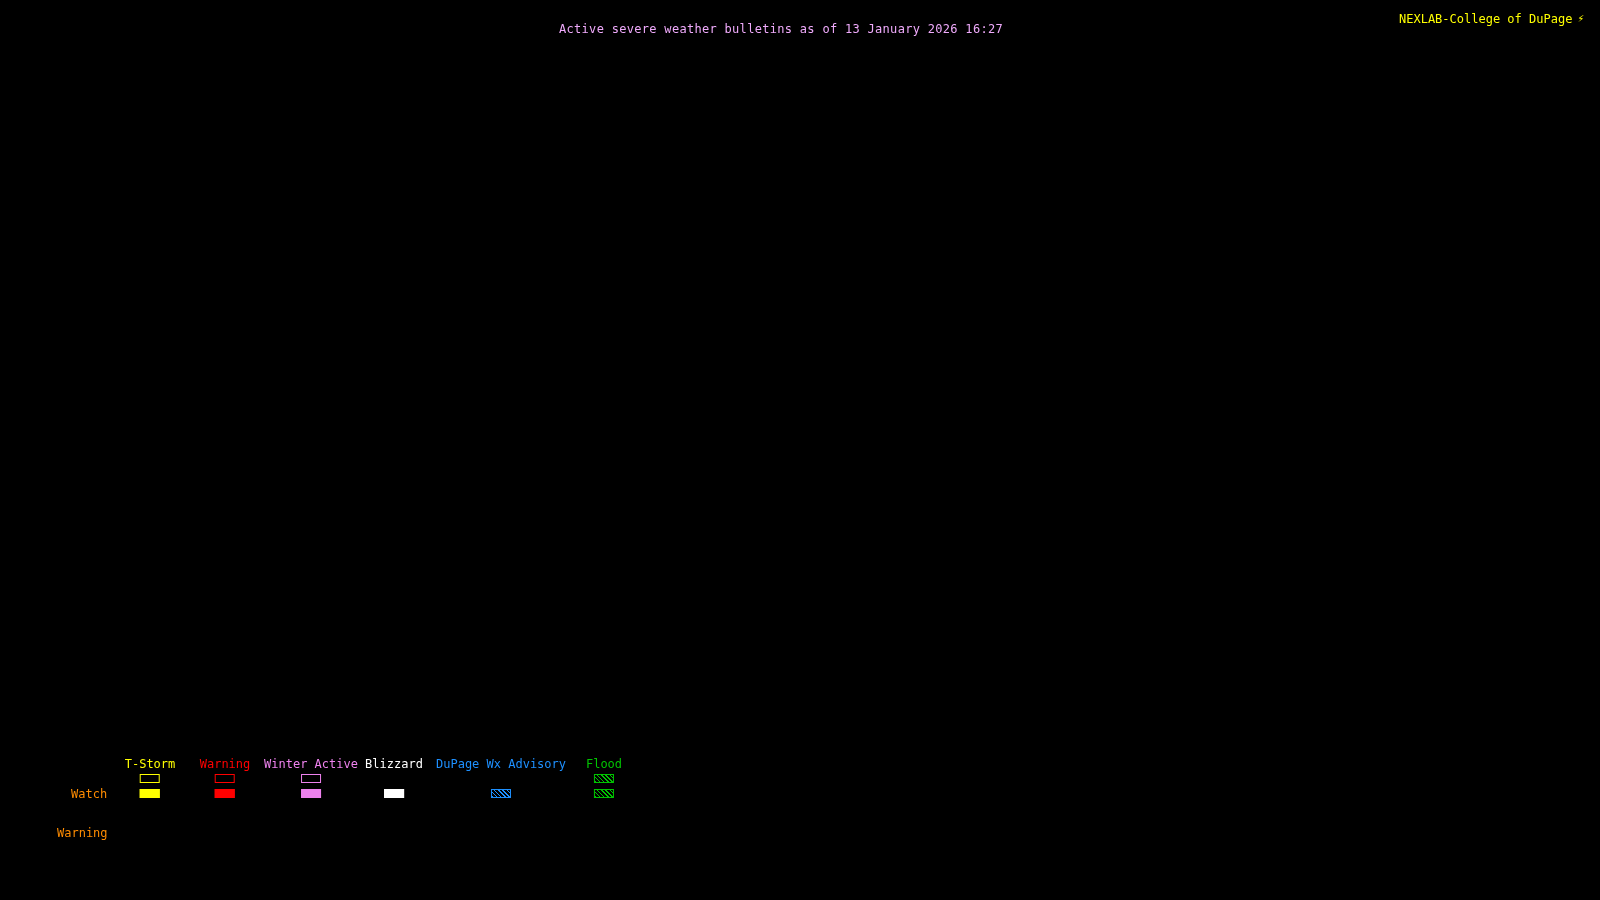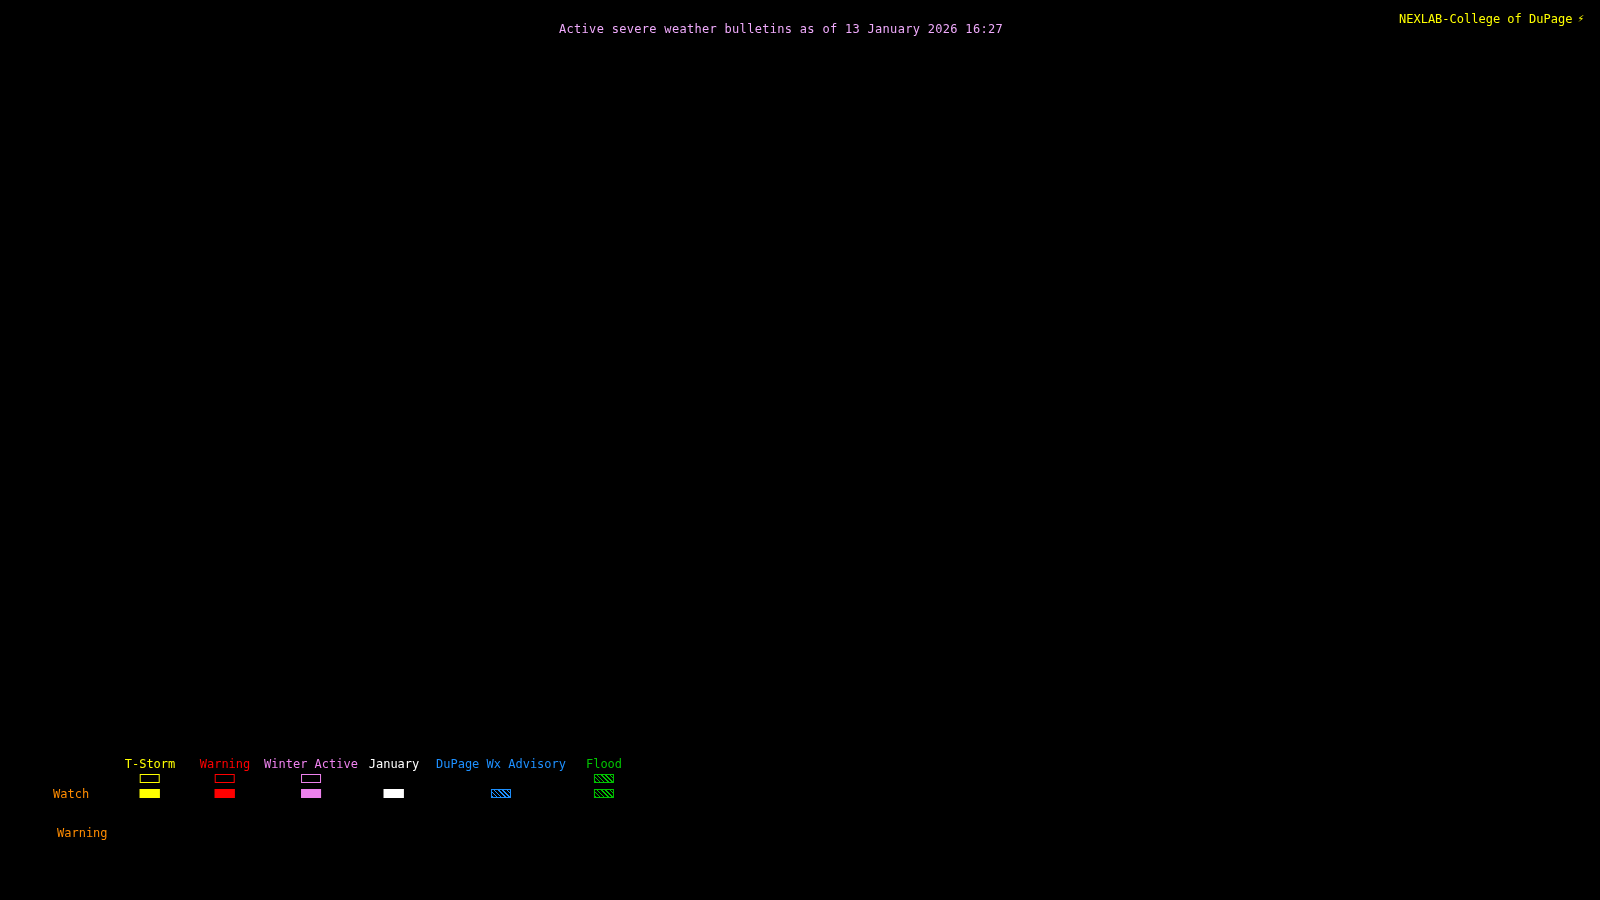--- a/index.html
+++ b/index.html
@@ -43,21 +43,21 @@
   }
   #logo {
     font-size: 11px;
     line-height: 12px;
   }
   
   .legend-row-label {
     position: absolute;
     white-space: nowrap;
   }
-  #watch-label  { left: 53px; top: 787px; text-align: right; }
+  #watch-label  { left: 71px; top: 787px; text-align: right; }
   #warning-label{ left: 57px; top: 802px; }
   .legend-col {
     position: absolute;
     top: 758px;
     transform: translateX(-50%);
     text-align: left;
     white-space: nowrap;
   }
   .legend-col .col-header {
     height: 13px;
@@ -137,21 +137,21 @@
     <div class="col-header">Winter Active</div>
     <div class="slot">
         <span class="swatch watch-swatch sw-outline"></span>
       </div>
     <div class="slot">
         <span class="swatch warning-swatch sw-fill"></span>
       </div>
   </div>
 
   <div id="col-3" class="legend-col" style="--c: #ffffff;">
-    <div class="col-header">January</div>
+    <div class="col-header">Blizzard</div>
     <div class="slot">
         <span class="swatch watch-swatch sw-none"></span>
       </div>
     <div class="slot">
         <span class="swatch warning-swatch sw-fill"></span>
       </div>
   </div>
 
   <div id="col-4" class="legend-col" style="--c: #1e90ff;">
     <div class="col-header">DuPage Wx Advisory</div>

